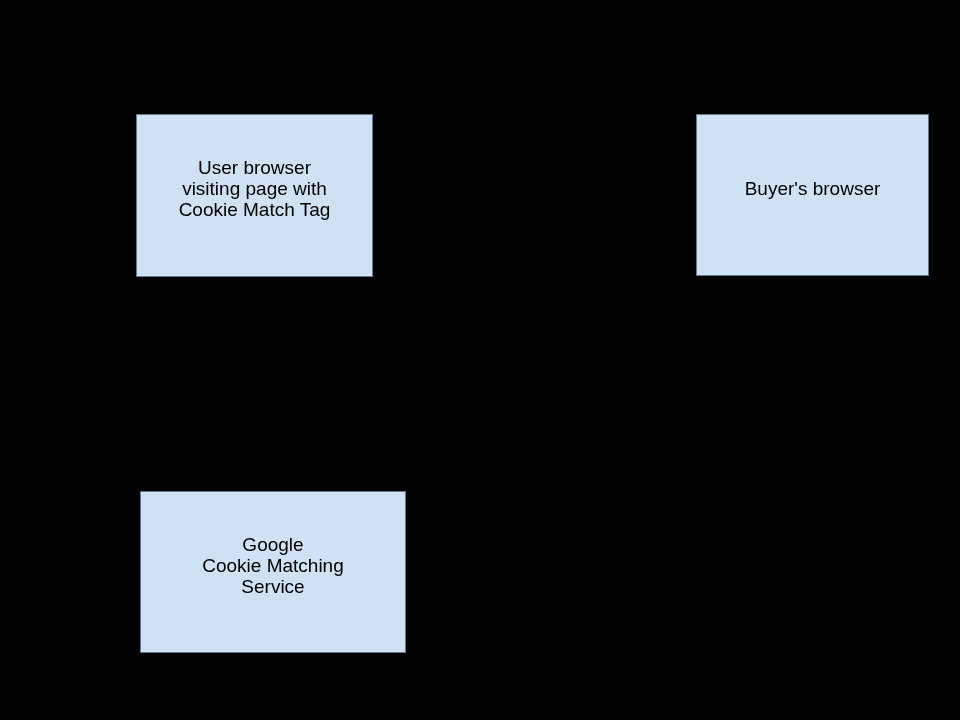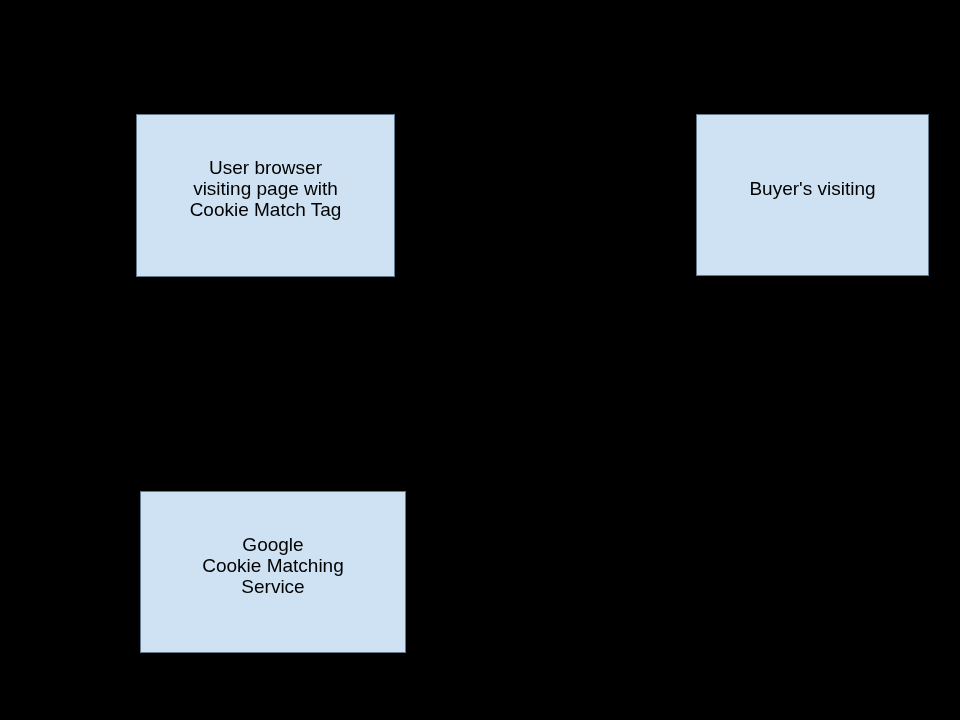--- a/index.html
+++ b/index.html
@@ -31,21 +31,21 @@
     color: #000000;
     font-size: 19px;
     line-height: 21px;
     white-space: pre-line;
     transform: translateY(-7px);
   }
   
   .node-user-browser {
     left: 136px;
     top: 114px;
-    width: 259px;
+    width: 237px;
     height: 163px;
   }
   .node-buyers-service {
     left: 696px;
     top: 114px;
     width: 233px;
     height: 162px;
   }
   .node-google-cms {
     left: 140px;
@@ -59,21 +59,21 @@
 
 <div class="stage">
 
   <div class="node node-user-browser">
     <span class="node-label">User browser
 visiting page with
 Cookie Match Tag</span>
   </div>
 
   <div class="node node-buyers-service">
-    <span class="node-label">Buyer's visiting</span>
+    <span class="node-label">Buyer's browser</span>
   </div>
 
   <div class="node node-google-cms">
     <span class="node-label">Google
 Cookie Matching
 Service</span>
   </div>
 
 </div>
 

